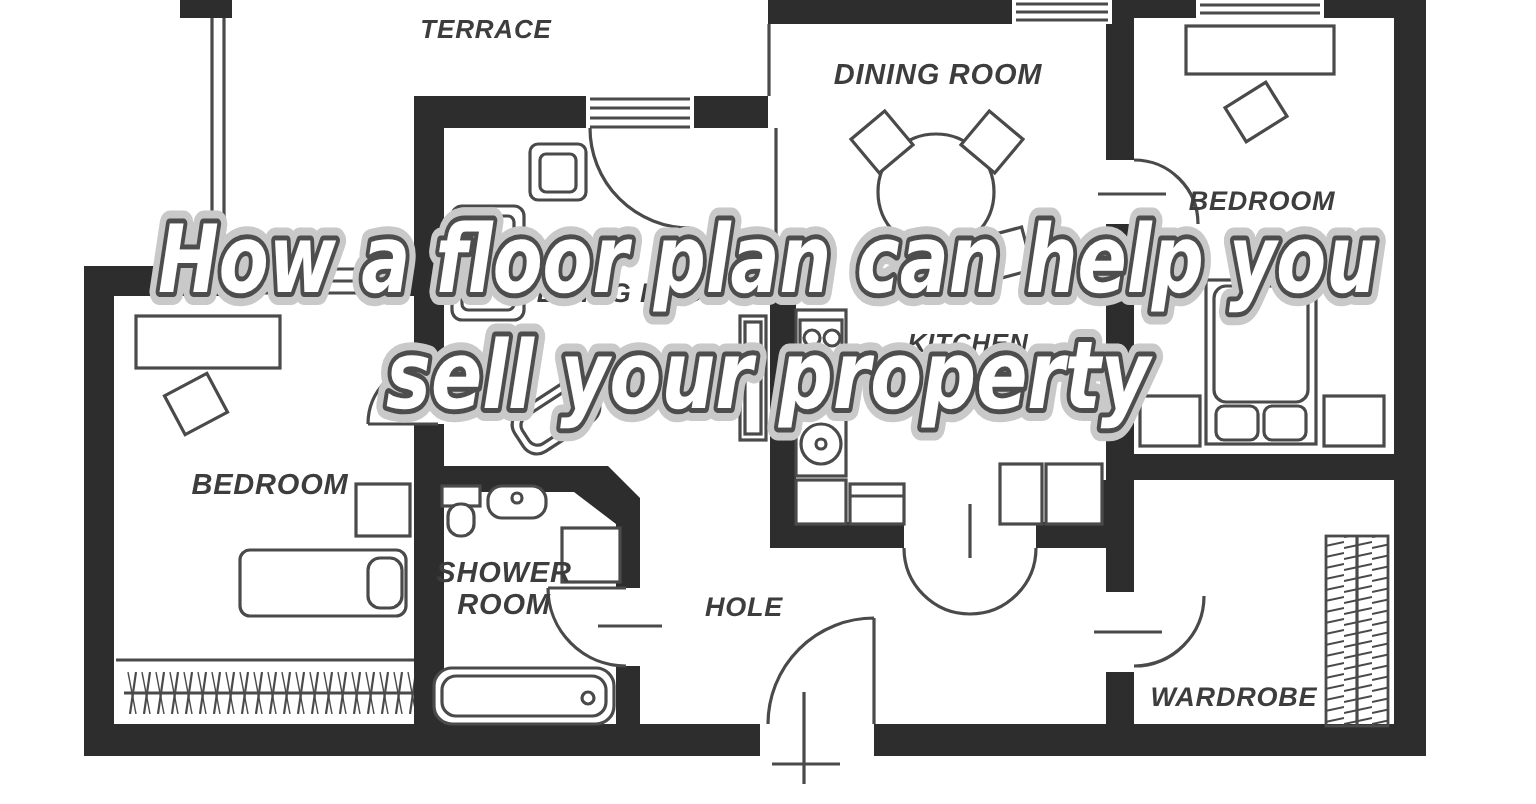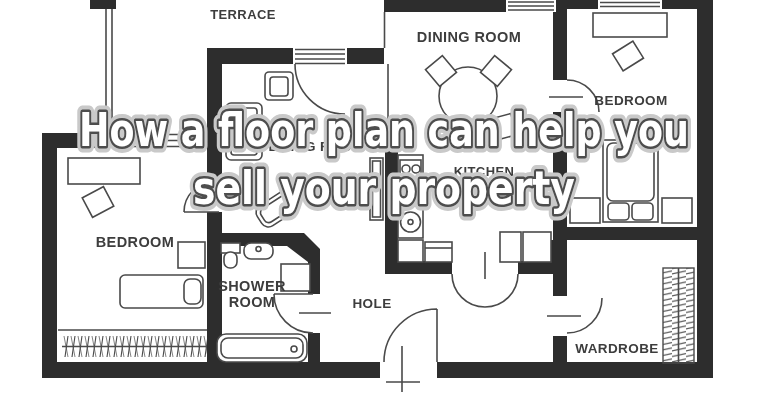--- a/index.html
+++ b/index.html
@@ -1,17 +1,17 @@
 <!DOCTYPE html>
 <html style="--wall: #2d2d2d; --line: #4a4a4a; --label: #3d3d3d; --titleFill: #ffffff; --titleOutline: #4d4d4d; --titleHalo: #c9c9c9; --bg: #ffffff;"><head>
 <meta charset="utf-8">
 <style>
   html,body{margin:0;padding:0;background:#fff;}
   .stage{position:relative;width:768px;height:402px;background:var(--bg,#fff);overflow:hidden;
-         font-family:"Liberation Sans", sans-serif;}
+         font-family:"Liberation Sans", sans-serif;font-style:italic;}
   svg{display:block;}
   .wall{fill:var(--wall,#2d2d2d);stroke:none;}
   .gap{fill:#fff;stroke:none;}
   .thin{stroke:var(--line,#4a4a4a);stroke-width:1.6;fill:none;}
   .thinfill{stroke:var(--line,#4a4a4a);stroke-width:1.6;fill:#fff;}
   .room-label{fill:var(--label,#3d3d3d);font-family:"Liberation Sans",sans-serif;
               font-weight:bold;letter-spacing:0.4px;}
   .title-halo{fill:none;stroke:var(--titleHalo,#c9c9c9);stroke-width:13;stroke-linejoin:round;
               font-family:"DejaVu Sans",sans-serif;font-weight:bold;}
   .title-main{fill:var(--titleFill,#ffffff);stroke:var(--titleOutline,#4d4d4d);stroke-width:5;

